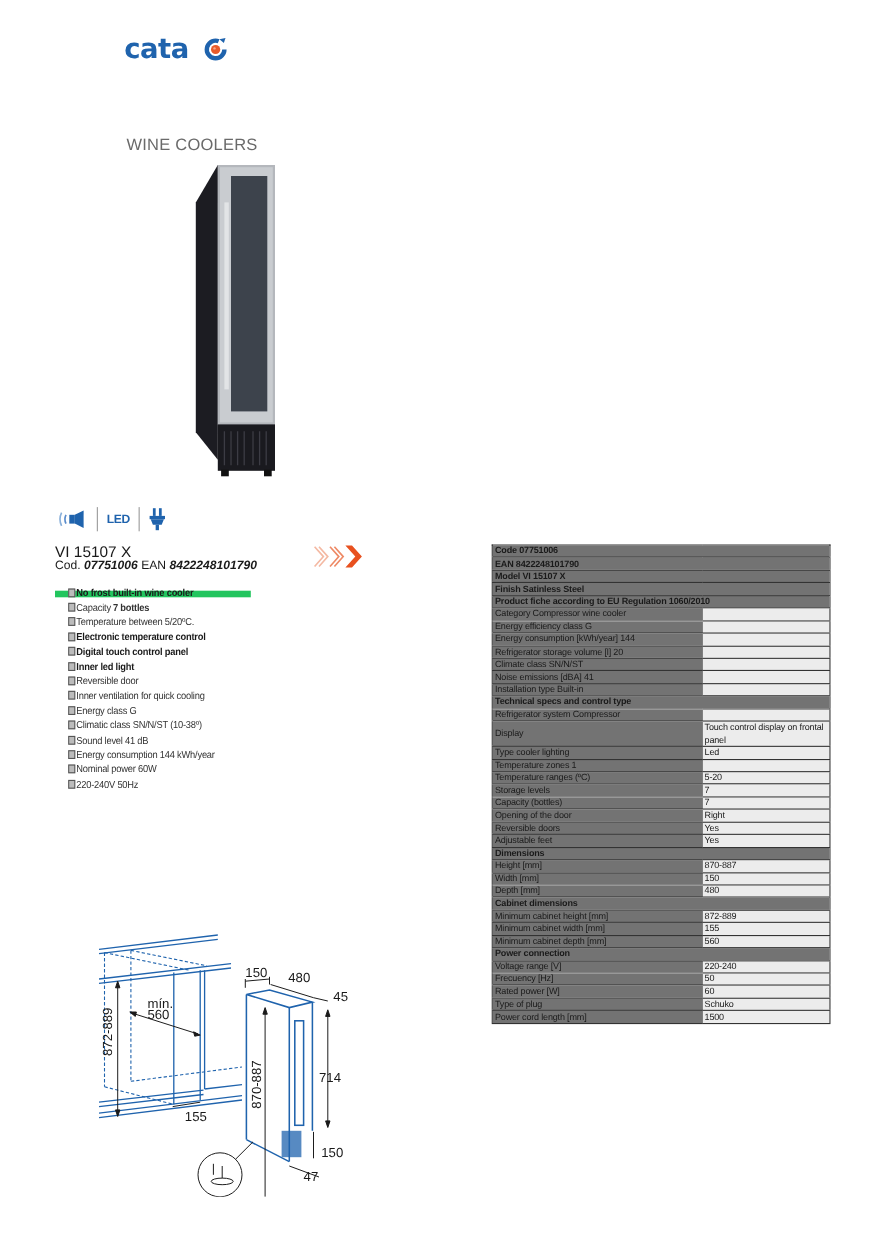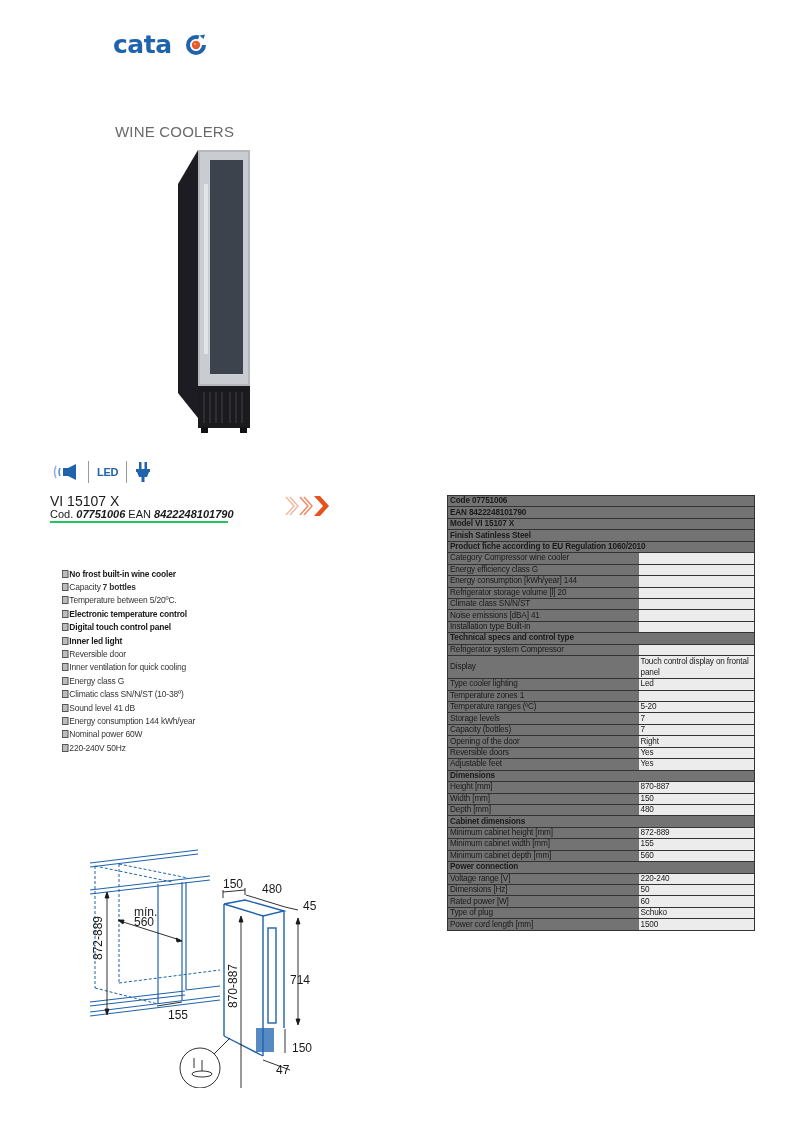--- a/index.html
+++ b/index.html
@@ -11,28 +11,28 @@
   .logo-mark { width: 24px; height: 24px; }
 
   .section-title { position: absolute; left: 115px; top: 95px; font-size: 15px; color: #6a6a6a; letter-spacing: 0.2px; font-weight: normal; margin-top: 28px; }
 
   .product-photo { position: absolute; left: 170px; top: 148px; width: 85px; height: 290px; }
 
   .feature-icons { position: absolute; left: 52px; top: 461px; display: flex; align-items: center; gap: 8px; }
   .fi-sep { width: 1px; height: 22px; background: #9a9a9a; }
   .fi-led { font-size: 11px; font-weight: bold; color: #1f63ad; letter-spacing: -0.3px; }
 
-  .model-block { position: absolute; left: 50px; top: 494px; width: 178px; border-bottom: 2px solid #22c55e; padding-bottom: 0; }
+  .model-block { position: absolute; left: 50px; top: 494px; width: 178px; border-bottom: 6px solid #22c55e; padding-bottom: 16px; }
   .model-name { font-size: 14px; line-height: 14px; color: #1a1a1a; }
   .model-codes { font-size: 11px; line-height: 13px; color: #1a1a1a; white-space: nowrap; }
   .model-codes b { font-weight: bold; font-style: italic; }
 
   .arrows-icon { position: absolute; left: 284px; top: 494px; }
 
-  .features { position: absolute; left: 62px; top: 567px; list-style: none; }
+  .features { position: absolute; left: 62px; top: 532px; list-style: none; }
   .features li { display: flex; align-items: center; height: 13.4px; font-family: "Liberation Sans", sans-serif; font-size: 9.2px; color: #333; letter-spacing: -0.2px; transform: scaleX(0.92); transform-origin: left center; white-space: nowrap; }
   .features li.bold { font-weight: bold; color: #1a1a1a; }
   .bullet { width: 7px; height: 8px; background: #bcbcbc; border: 1px solid #555; margin-right: 1px; flex: 0 0 auto; }
 
   .spec-table { position: absolute; left: 447px; top: 495px; width: 308px; border: 1px solid #333; border-collapse: collapse; font-family: "Liberation Sans", sans-serif; font-size: 8.2px; color: #1a1a1a; }
   .spec-table td { border-bottom: 1px solid #333; padding: 0 2px; height: 11.45px; line-height: 10px; vertical-align: middle; white-space: nowrap; overflow: hidden; letter-spacing: -0.15px; }
   .spec-table tr.hdr td { background: #737373; font-weight: bold; }
   .spec-table td.lbl { background: #737373; width: 191px; }
   .spec-table td.val { background: #ececec; }
   .spec-table tr.tall td { height: 23px; }
@@ -293,21 +293,21 @@
         <td class="val">560</td>
       </tr>
       <tr class="hdr">
         <td colspan="2">Power connection</td>
       </tr>
       <tr>
         <td class="lbl">Voltage range [V]</td>
         <td class="val">220-240</td>
       </tr>
       <tr>
-        <td class="lbl">Dimensions [Hz]</td>
+        <td class="lbl">Frecuency [Hz]</td>
         <td class="val">50</td>
       </tr>
       <tr>
         <td class="lbl">Rated power [W]</td>
         <td class="val">60</td>
       </tr>
       <tr>
         <td class="lbl">Type of plug</td>
         <td class="val">Schuko</td>
       </tr>

